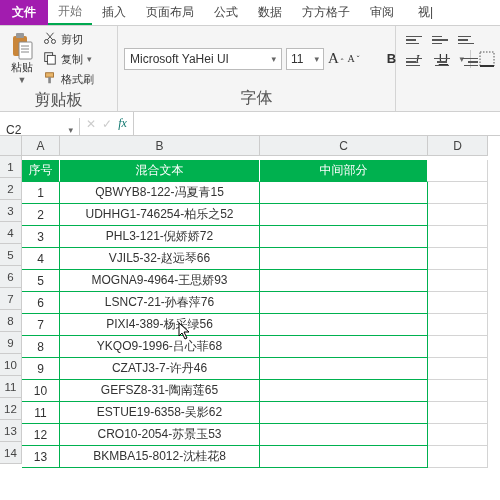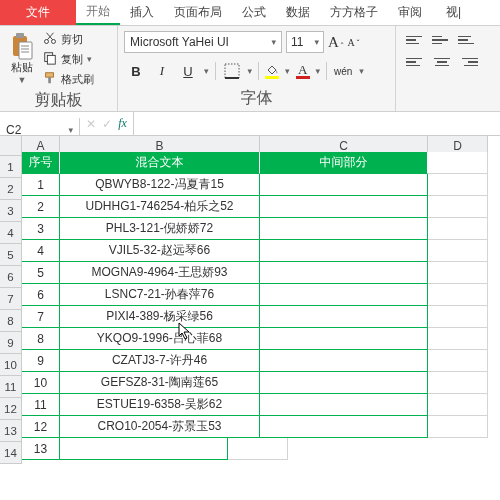--- a/index.html
+++ b/index.html
@@ -22,21 +22,21 @@
   }
   .tab {
     padding: 0 10px;
     height: 100%;
     display: flex;
     align-items: center;
     font-size: 12px;
     color: #444;
     border-right: 0;
   }
-  .tab.file { background: #ef4444; color: #fff; padding: 0 26px; }
+  .tab.file { background: #a21caf; color: #fff; padding: 0 12px; font-weight: bold; }
   .tab.active { color: #737373; border-bottom: 2px solid #00a84f; }
   .tab.last { margin-left: 4px; }
 
   .ribbon {
     display: flex;
     background: #f5f5f5;
     border-bottom: 1px solid #d0d0d0;
     height: 86px;
   }
   .group {
@@ -64,21 +64,21 @@
     display:flex; align-items:center; justify-content:center;
   }
   .clip-right {
     display:flex; flex-direction: column; gap:2px;
     padding: 2px 4px 0 2px;
     font-size: 11px;
   }
   .smallbtn { display:flex; align-items:center; gap:4px; padding:1px 3px; }
   .smallbtn svg { width:14px; height:14px; }
 
-  .font-group .group-body { flex-direction: column; gap:8px; padding-top:3px; }
+  .font-group .group-body { flex-direction: row; gap:20px; padding-top:3px; }
   .fontrow1 { display:flex; gap:4px; align-items:center; }
   .fontname {
     border:1px solid #bbb; background:#fff; height:22px; width:158px;
     display:flex; align-items:center; padding:0 5px; justify-content:space-between;
     font-size:12px;
   }
   .fontsize {
     border:1px solid #bbb; background:#fff; height:22px; width:38px;
     display:flex; align-items:center; padding:0 4px; justify-content:space-between;
     font-size:12px;
@@ -133,21 +133,21 @@
   }
   .rowheads {
     position:absolute; top:20px; left:0; width:22px; display:flex; flex-direction:column;
   }
   .rowhead {
     background:#eef0f1; border-right:1px solid #ccc; border-bottom:1px solid #ccc;
     display:flex; align-items:center; justify-content:center;
     font-size:11.5px; color:#444; height:22px;
   }
   .grid {
-    position:absolute; top:16px; left:22px;border-radius:22px;
+    position:absolute; top:24px; left:22px;border-radius:22px;
   }
   .grow { display:flex; height:22px; }
   .gcell {
     border-right:1px solid #d4d4d4; border-bottom:1px solid #d4d4d4;
     display:flex; align-items:center; justify-content:center;
     font-size:12px; overflow:hidden; white-space:nowrap;
     background:#fff;
   }
   .gcell.headerrow {
     background:#00b14f; color:#fff; border-right:1px solid #fff; border-bottom:1px solid #00b14f;
@@ -426,20 +426,21 @@
         <div class="gcell" style="width: 60px;"></div>
       </div>
       <div class="grow">
         <div class="gcell bordered" style="width: 38px;">12</div>
         <div class="gcell bordered" style="width: 200px;">CRO10-2054-苏景玉53</div>
         <div class="gcell bordered" style="width: 168px;"></div>
         <div class="gcell" style="width: 60px;"></div>
       </div>
       <div class="grow">
         <div class="gcell bordered" style="width: 38px;">13</div>
+        <div class="gcell bordered" style="width: 200px;">BKMBA15-8012-沈桂花8</div>
         <div class="gcell bordered" style="width: 168px;"></div>
         <div class="gcell" style="width: 60px;"></div>
       </div>
     </div>
   <svg class="cursor" style="top:186px;left:178px" viewBox="0 0 14 18">
     <path d="M1 1 L1 14 L4 11 L7 17 L9 16 L6 10 L11 10 Z" fill="#fff" stroke="#000" stroke-width="1"></path>
   </svg>
 </div>
 
 </body></html>

